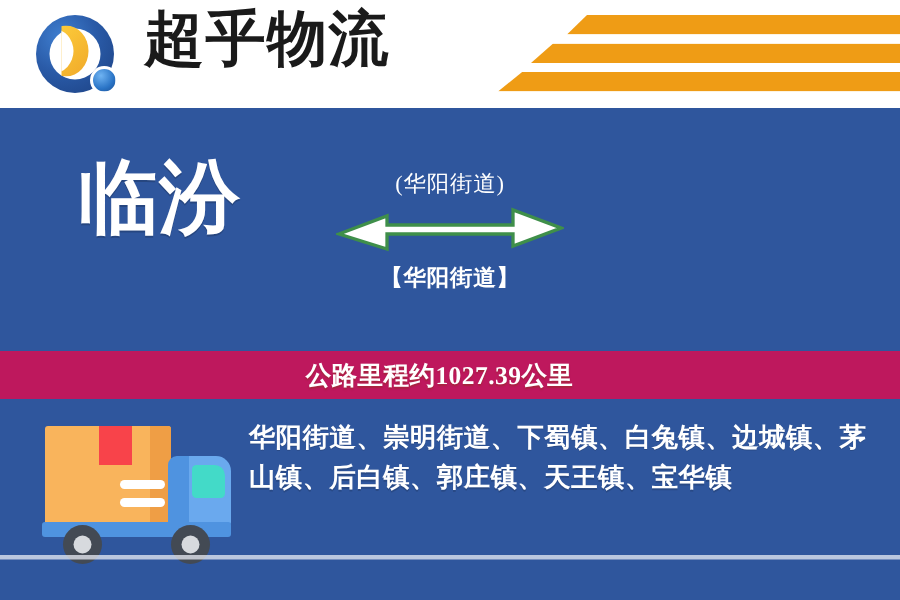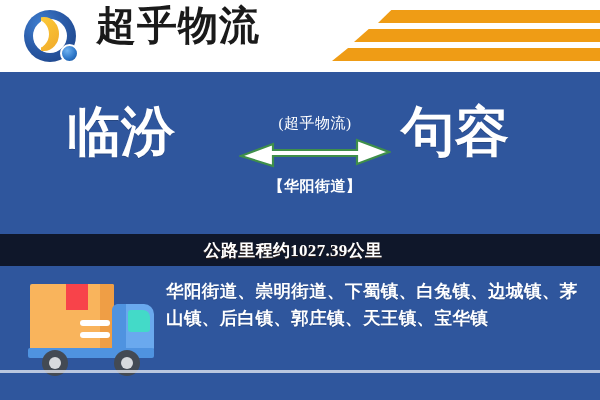--- a/index.html
+++ b/index.html
@@ -63,21 +63,21 @@
   }
   .stripe.s1{top:2px;width:222px;
     clip-path:polygon(6% 0,100% 0,100% 100%,0 100%);}
   .stripe.s2{top:21px;width:246px;
     clip-path:polygon(6% 0,100% 0,100% 100%,0 100%);}
   .stripe.s3{top:40px;width:268px;
     clip-path:polygon(6% 0,100% 0,100% 100%,0 100%);}
 
   
   .route{
-    position:absolute;left:15px;top:76px;width:500px;height:152px;
+    position:absolute;left:0;top:76px;width:500px;height:152px;
   }
   .city{
     position:absolute;top:26px;
     font-family:"Liberation Serif",serif;
     font-size:54px;font-weight:bold;color:#ffffff;
     line-height:60px;white-space:nowrap;
     text-shadow:0 1px 0 rgba(0,0,0,.18);
   }
   .city.origin{left:52px;}
   .city.dest{left:386px;}
@@ -96,21 +96,21 @@
   }
   .mid-bot{
     font-family:"Liberation Serif",serif;
     font-size:15px;font-weight:bold;color:#ffffff;white-space:nowrap;
     letter-spacing:.5px;line-height:18px;margin-top:7px;
   }
 
   
   .infobar{
     position:absolute;left:0;top:234px;width:600px;height:32px;
-    background:#0f172a;
+    background:#be185d;
     display:flex;align-items:center;justify-content:center;
   }
   .infobar-text{
     font-family:"Liberation Serif",serif;
     font-size:17px;font-weight:bold;color:#ffffff;white-space:nowrap;
     letter-spacing:.3px;
     text-shadow:0 1px 1px rgba(120,60,0,.35);
   }
   .infobar-gap{display:inline-block;width:14px;}
 
@@ -202,32 +202,31 @@
       <div class="stripe s1"></div>
       <div class="stripe s2"></div>
       <div class="stripe s3"></div>
     </div>
   </div>
 
   <div class="route">
     <div class="city origin">临汾</div>
 
     <div class="mid">
-      <div class="mid-top">(超乎物流)</div>
+      <div class="mid-top">(华阳街道)</div>
 
       <div class="arrow-wrap">
         <svg width="152" height="32" viewBox="0 0 152 32">
           <polygon points="2,18 34,6 34,12 118,12 118,2 150,14 118,26 118,18 34,18 34,28" fill="#ffffff" stroke="#3f8f4a" stroke-width="2.2" stroke-linejoin="miter"></polygon>
         </svg>
       </div>
 
       <div class="mid-bot">【华阳街道】</div>
     </div>
 
-    <div class="city dest">句容</div>
   </div>
 
   <div class="infobar">
     <span class="infobar-text">公路里程约1027.39公里</span>
     <span class="infobar-gap"></span>
   </div>
 
   <div class="bottom">
 
     <div class="truck">

